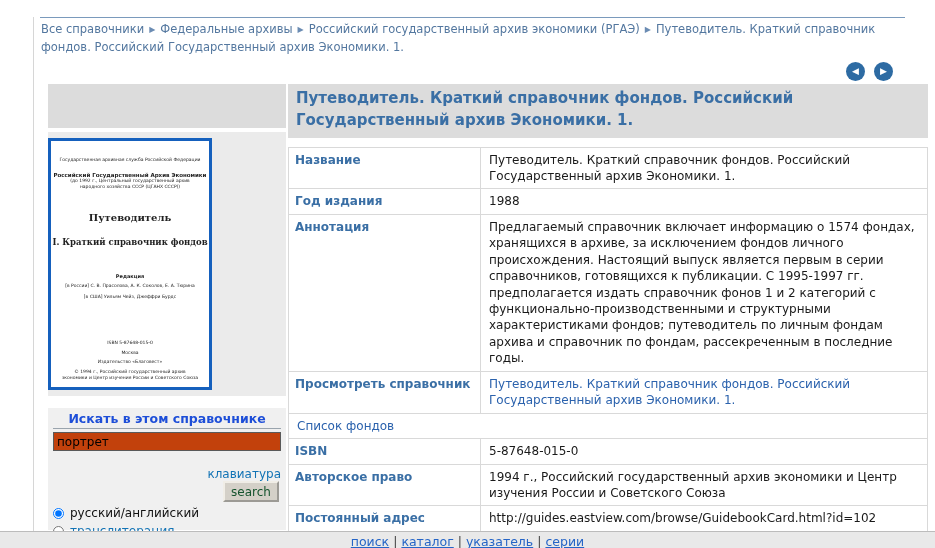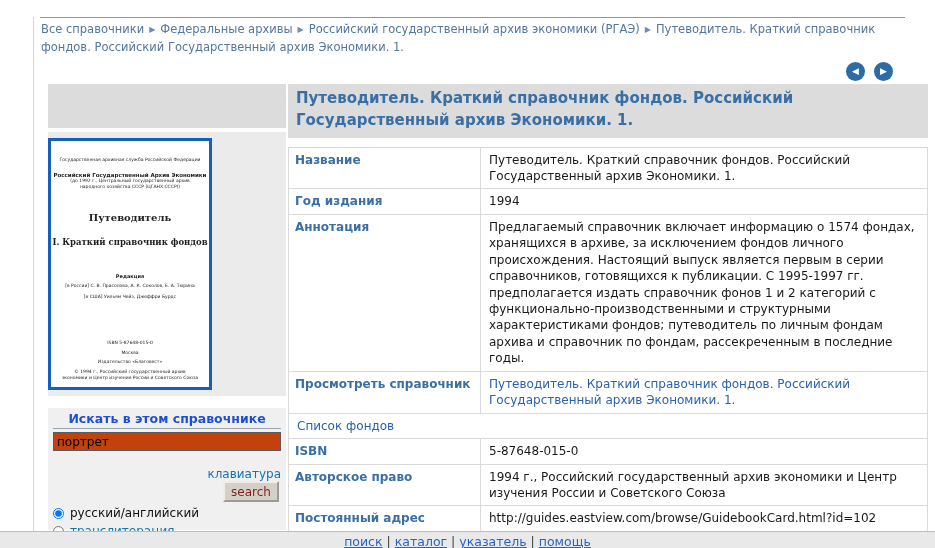--- a/index.html
+++ b/index.html
@@ -47,21 +47,21 @@
 
   
   .search-panel { margin-top:12px; height:122px; background:#f0f0f0; padding:3px 5px 0 5px; }
   .search-head { font-size:12.5px; font-weight:bold; color:#1d4ed8; text-align:center;
                  padding-bottom:2px; border-bottom:1px solid #9aa4ad; cursor:pointer; }
   .search-input { width:100%; height:19px; margin-top:3px; border:1px solid #5a5a5a;
                   font-size:12px; font-family:inherit; padding:1px 3px; background:#c2410c; }
   .search-mid { display:flex; justify-content:space-between; align-items:flex-end; margin-top:16px;flex-direction:column; }
   .kb-link { font-size:12px; color:#1273b5; margin-left:18px; cursor:pointer; }
   .search-btn { width:56px; height:21px; background:#d4d0c8; border:2px outset #f0ede6;
-                font-size:12px; font-family:inherit; color:#7f1d1d; cursor:pointer; margin-right:2px; }
+                font-size:12px; font-family:inherit; color:#14532d; cursor:pointer; margin-right:2px; }
   .radio-row { display:flex; align-items:center; margin-top:4px; font-size:12px; }
   .radio-row input { width:11px; height:11px; margin:0 6px 0 0; }
   .radio-label-plain { color:#111; }
   .radio-label-link { color:#1273b5; text-decoration:underline; cursor:pointer; }
 
   
   .right-col { position:absolute; left:240px; top:0; right:0; }
   .page-title { background:#dcdcdc; color:#3a6fa5; font-weight:bold; font-size:15px;
                 line-height:1.45; padding:4px 8px 6px 8px; min-height:44px; }
   .detail-table { margin-top:9px; border:1px solid #d9d9d9; border-bottom:none; background:#fff; }
@@ -137,21 +137,21 @@
     <div class="right-col">
       <div class="page-title">Путеводитель. Краткий справочник фондов. Российский Государственный архив Экономики. 1.</div>
 
       <div class="detail-table">
         <div class="d-row">
           <div class="d-label">Название</div>
           <div class="d-value">Путеводитель. Краткий справочник фондов. Российский Государственный архив Экономики. 1.</div>
         </div>
         <div class="d-row">
           <div class="d-label">Год издания</div>
-          <div class="d-value">1994</div>
+          <div class="d-value">1988</div>
         </div>
         <div class="d-row">
           <div class="d-label">Аннотация</div>
           <div class="d-value">Предлагаемый справочник включает информацию о 1574 фондах, хранящихся в архиве, за исключением фондов личного происхождения. Настоящий выпуск является первым в серии справочников, готовящихся к публикации. С 1995-1997 гг. предполагается издать справочник фонов 1 и 2 категорий с функционально-производственными и структурными характеристиками фондов; путеводитель по личным фондам архива и справочник по фондам, рассекреченным в последние годы.</div>
         </div>
         <div class="d-row">
           <div class="d-label">Просмотреть справочник</div>
           <div class="d-value link">Путеводитель. Краткий справочник фондов. Российский Государственный архив Экономики. 1.</div>
         </div>
         <div class="d-row">
@@ -171,16 +171,16 @@
         </div>
         <div class="d-row">
           <div class="d-label">Контактная информация архива</div>
           <div class="d-value">http://www.rusarchives.ru/federal/rgae/index.shtml</div>
         </div>
       </div>
     </div>
   </div>
 
   <div class="footer">
-    <a>поиск</a><span class="foot-sep">|</span><a>каталог</a><span class="foot-sep">|</span><a>указатель</a><span class="foot-sep">|</span><a>помощь</a>
+    <a>поиск</a><span class="foot-sep">|</span><a>каталог</a><span class="foot-sep">|</span><a>указатель</a><span class="foot-sep">|</span><a>серии</a>
   </div>
 
 </div>
 
 </body></html>

